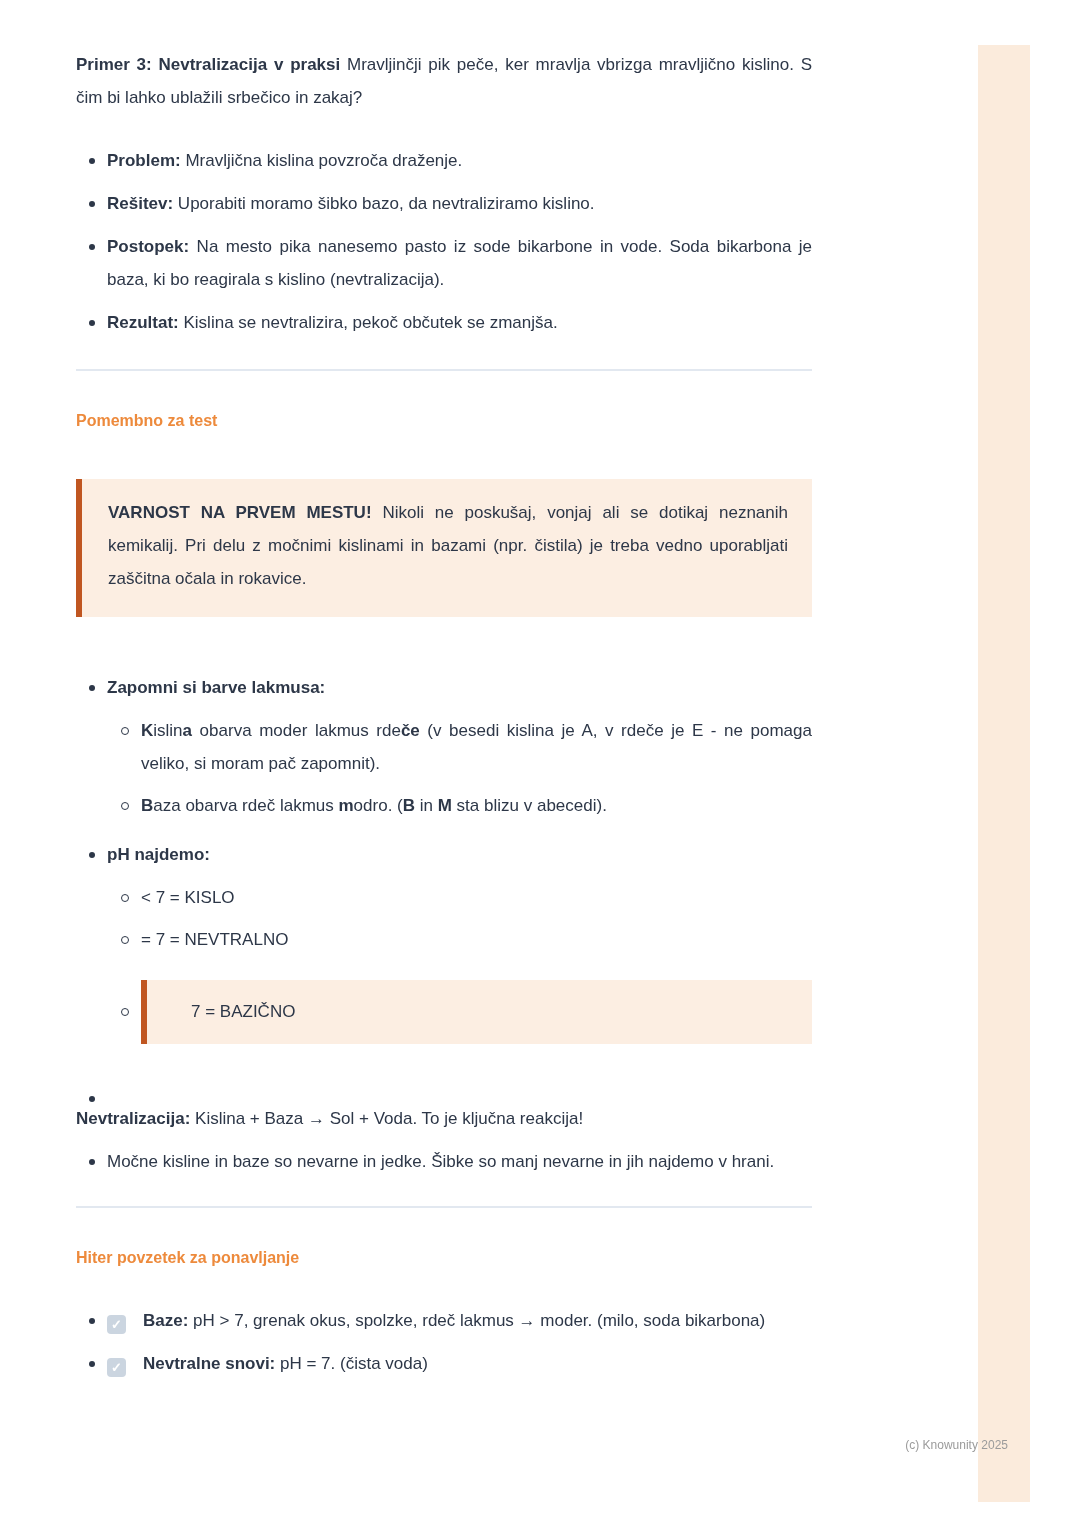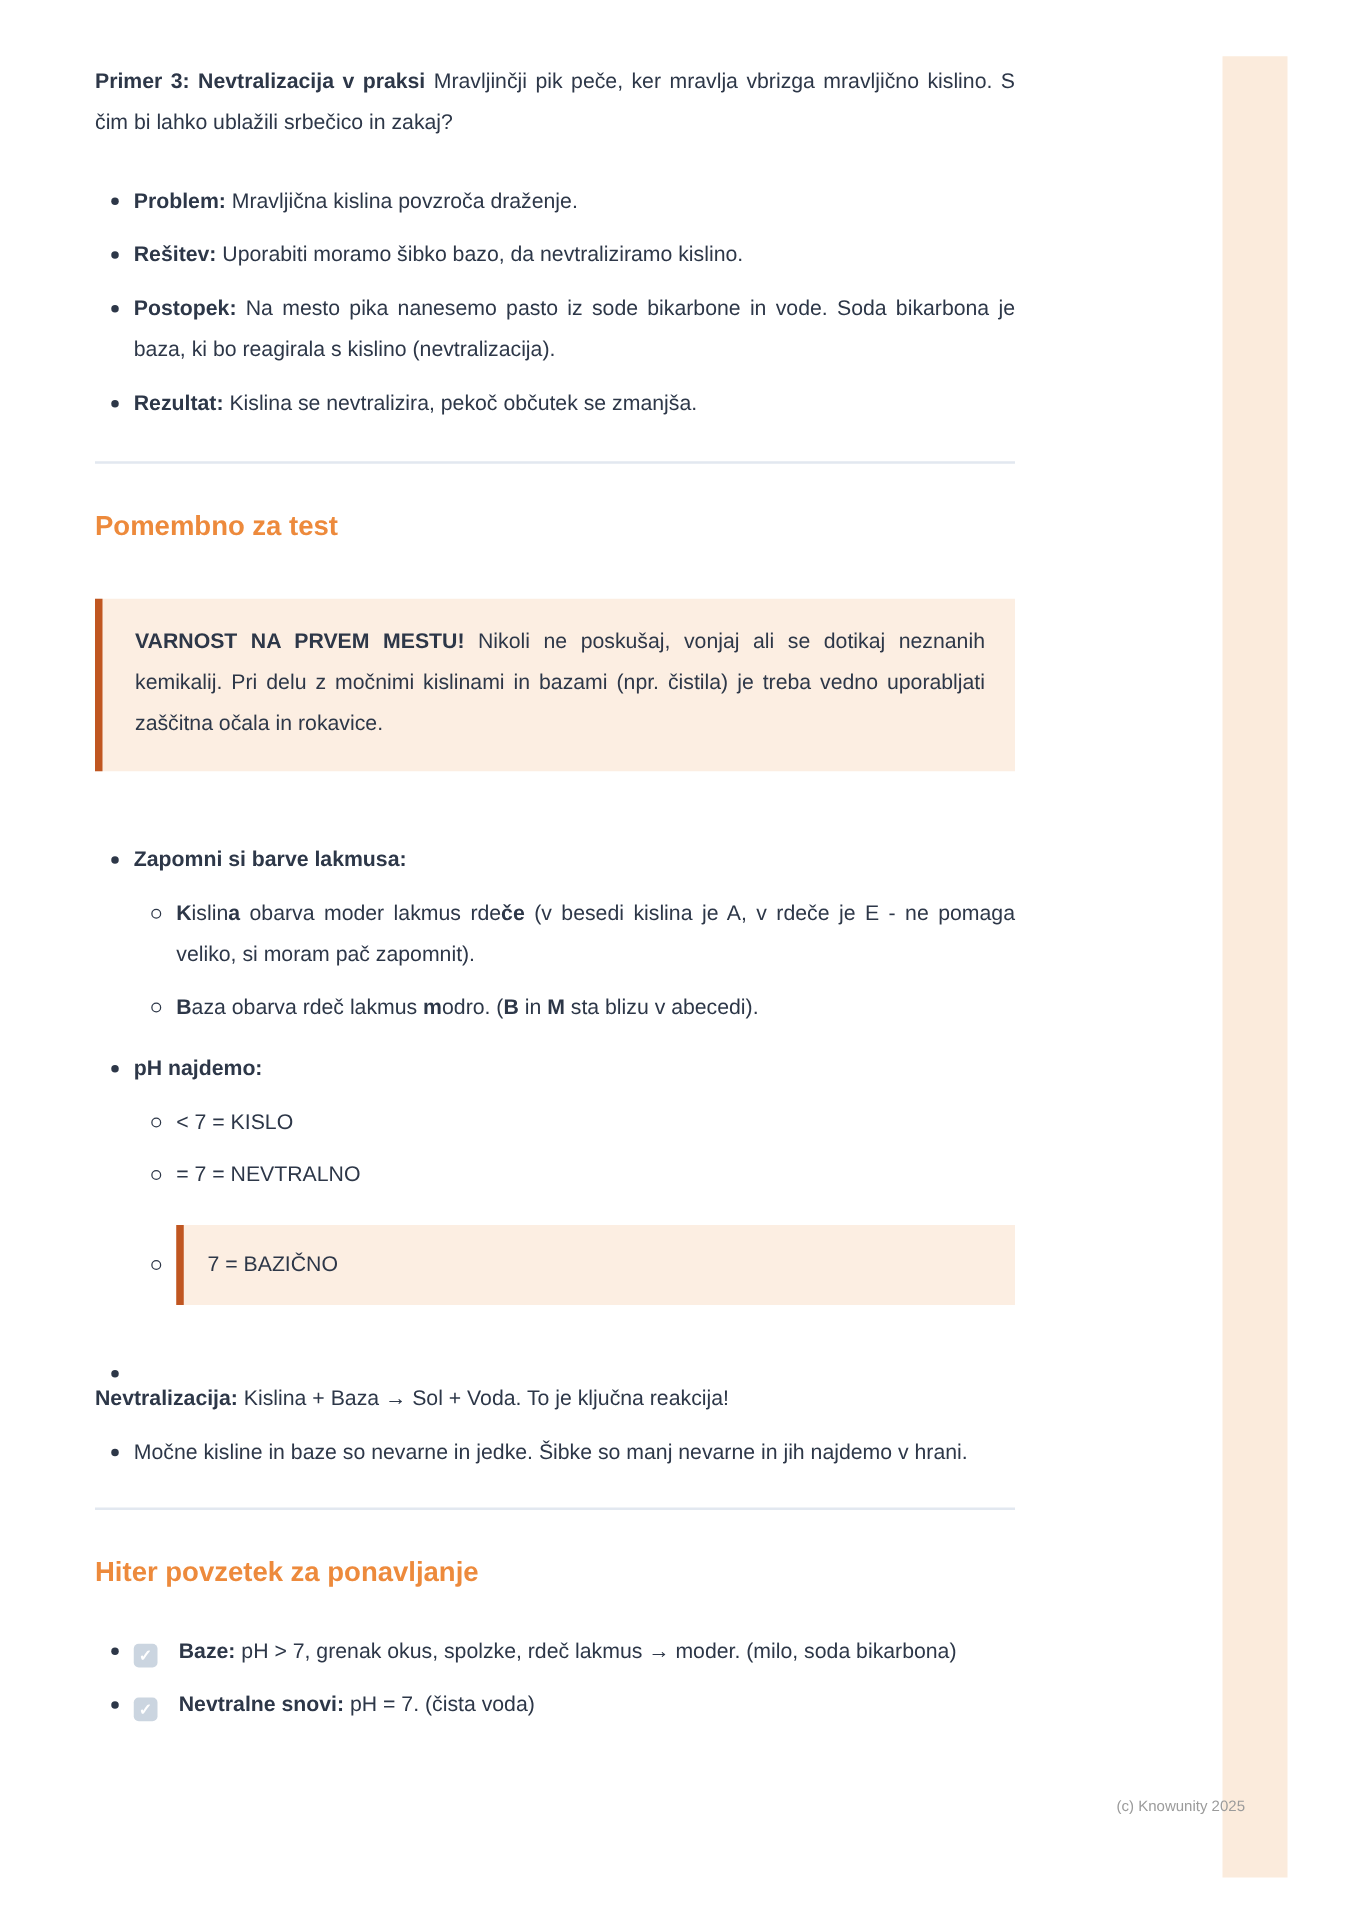--- a/index.html
+++ b/index.html
@@ -24,37 +24,37 @@
   .b{font-weight:700;}
   .justify{text-align:justify;}
   .bullet-item{display:flex;margin-bottom:10px;}
   .marker-col{flex:none;width:31px;padding-left:13px;}
   .dot{display:block;width:6px;height:6px;border-radius:50%;background:var(--text);margin-top:14px;}
   .sub-item{margin-left:45px;margin-bottom:9px;}
   .sub-item .marker-col{width:20px;padding-left:0;}
   .circle{display:block;width:8px;height:8px;border:1.5px solid var(--text);border-radius:50%;margin-top:13px;background:transparent;}
   .bt{flex:1;}
   .divider{border:none;border-top:2px solid var(--divider);margin:30px 0 0;}
-  .section-title{font-size:22px;line-height:32px;font-weight:700;color:var(--accent);margin:34px 0 0;}
+  .section-title{font-size:16px;line-height:32px;font-weight:700;color:var(--accent);margin:34px 0 0;}
   .callout{margin-top:42px;background:var(--callout-bg);border-left:6px solid var(--callout-border);padding:17px 24px 22px 26px;}
   .mt-40{margin-top:54px;}
   .mt-38{margin-top:38px;flex-direction:column;}
   .mt-30{margin-top:30px;}
   .mt-28{margin-top:28px;}
   .mt-16{margin-top:16px;}
   .mb-0{margin-bottom:0;}
   .mini-callout-row{align-items:center;margin-top:24px;margin-bottom:0;}
-  .mini-callout{flex:1;background:var(--callout-bg);border-left:6px solid var(--callout-border);padding:15px 24px 16px 19px;}
+  .mini-callout{flex:1;background:var(--callout-bg);border-left:6px solid var(--callout-border);padding:15px 24px 16px 44px;}
   .check-item .bt{padding-left:0;}
   .checkbox{
     display:inline-block;width:19px;height:19px;background:var(--checkbox);border-radius:4px;
     color:#fff;font-size:13px;line-height:19px;text-align:center;font-weight:700;
     margin-right:17px;vertical-align:-3px;
   }
-  .footer{position:absolute;top:1437px;right:84px;font-size:12px;line-height:16px;color:var(--muted);}
+  .footer{position:absolute;top:1437px;right:72px;font-size:12px;line-height:16px;color:var(--muted);}
 </style>
 </head>
 <body>
 
 <div class="page">
   <div class="side-stripe"></div>
 
   <div class="content">
 
     <p class="justify"><span class="b">Primer 3: Nevtralizacija v praksi</span><span> Mravljinčji pik peče, ker mravlja vbrizga mravljično kislino. S čim bi lahko ublažili srbečico in zakaj?</span></p>

